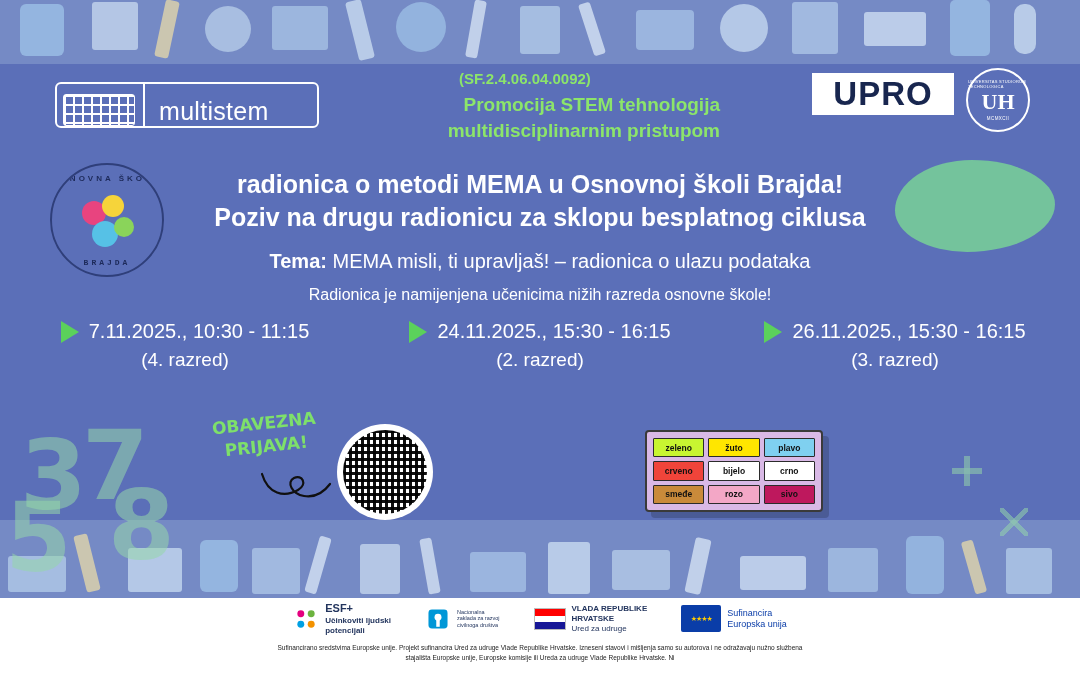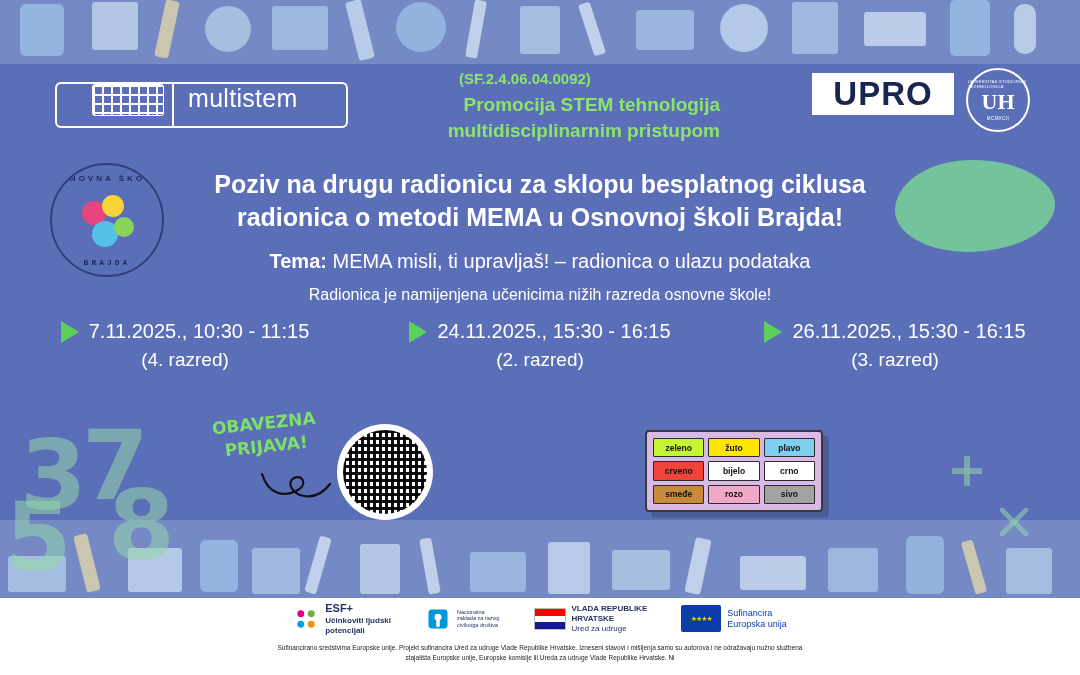--- a/index.html
+++ b/index.html
@@ -51,22 +51,21 @@
   
   .multistem-box {
     position: absolute;
     left: 55px;
     top: 82px;
     width: 260px;
     height: 42px;
     border: 2px solid #ffffff;
     border-radius: 6px;
     display: flex;
-    align-items: flex-start;
-    padding-left: 29px;
+    align-items: flex-end;
   }
   .multistem-grid {
     width: 70px;
     height: 30px;
     margin-left: 6px;
     background:
       repeating-linear-gradient(to right, #ffffff 0 2px, transparent 2px 9px),
       repeating-linear-gradient(to bottom, #ffffff 0 2px, transparent 2px 9px);
     border: 1px solid #ffffff;
     border-radius: 3px;
@@ -502,22 +501,22 @@
     </div>
     <div class="blob" style="left:30px;top:36px;width:24px;height:24px;background:#e8447f;"></div>
     <div class="blob" style="left:50px;top:30px;width:22px;height:22px;background:#f6d43a;"></div>
     <div class="blob" style="left:40px;top:56px;width:26px;height:26px;background:#56c1e6;"></div>
     <div class="blob" style="left:62px;top:52px;width:20px;height:20px;background:#8ad45a;"></div>
   </div>
 
   <div class="studeni-blob"></div>
 
   <div class="headline">
+    <div>radionica o metodi MEMA u Osnovnoj školi Brajda!</div>
     <div>Poziv na drugu radionicu za sklopu besplatnog ciklusa</div>
-    <div>radionica o metodi MEMA u Osnovnoj školi Brajda!</div>
   </div>
 
   <div class="theme-line">
     <b>Tema:</b>
     <span>MEMA misli, ti upravljaš! – radionica o ulazu podataka</span>
   </div>
 
   <div class="audience-line">Radionica je namijenjena učenicima nižih razreda osnovne škole!</div>
 
   <div class="sessions">
@@ -559,21 +558,21 @@
 
   <div class="colorcard">
     <div class="swatch" style="background:#c8f531;">zeleno</div>
     <div class="swatch" style="background:#ffe600;">žuto</div>
     <div class="swatch" style="background:#7fd0f0;">plavo</div>
     <div class="swatch" style="background:#f0443a;">crveno</div>
     <div class="swatch" style="background:#ffffff;">bijelo</div>
     <div class="swatch" style="background:#ffffff;">crno</div>
     <div class="swatch" style="background:#c98a3a;">smeđe</div>
     <div class="swatch" style="background:#f3a7c6;">rozo</div>
-    <div class="swatch" style="background:#a3a3a3;">sivo</div>
+    <div class="swatch" style="background:#be185d;">sivo</div>
   </div>
 
   <div class="footer">
     <div class="footer-logos">
 
       <div class="flogo">
         <svg class="mark" viewBox="0 0 30 30">
           <circle cx="9" cy="9" r="4" fill="#e4007f"></circle>
           <circle cx="21" cy="9" r="4" fill="#6cb33f"></circle>
           <circle cx="9" cy="21" r="4" fill="#00a0e3"></circle>

